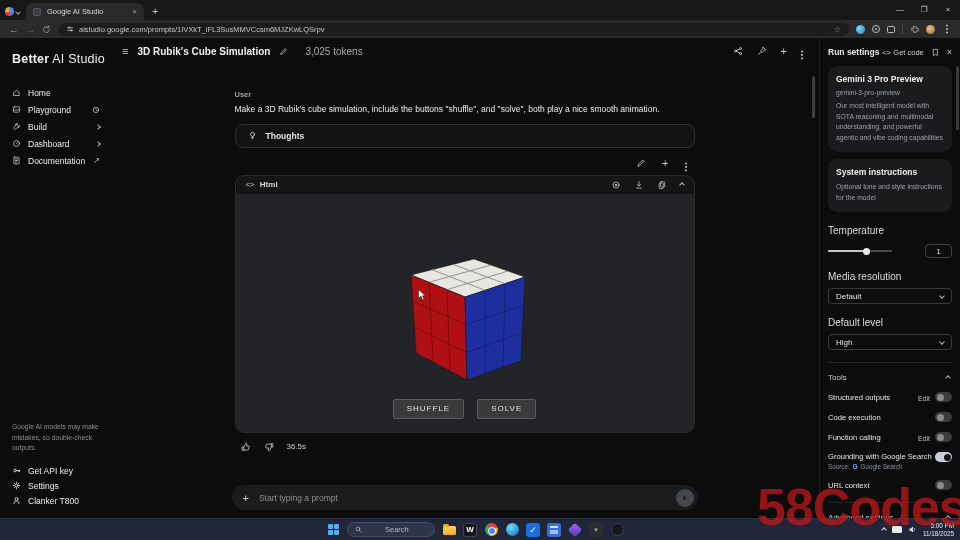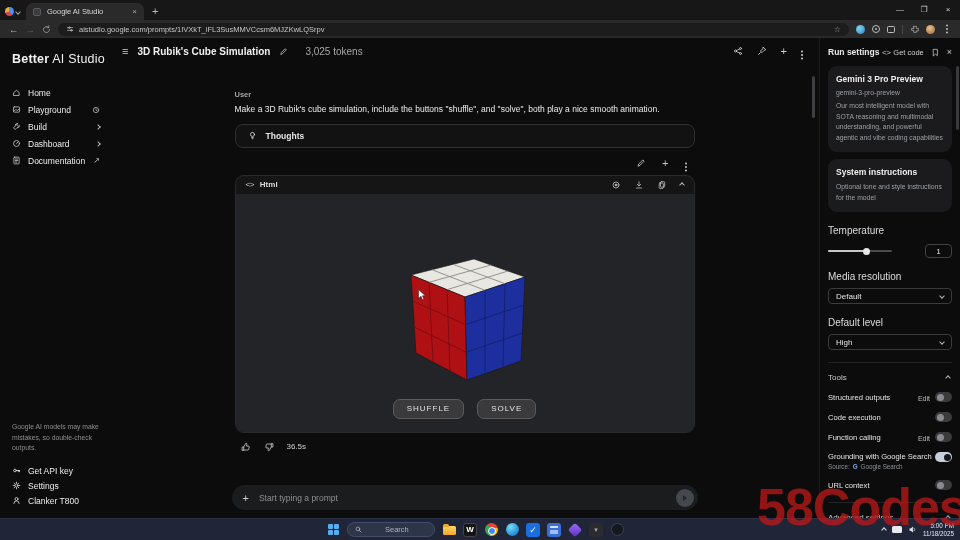--- a/index.html
+++ b/index.html
@@ -62,21 +62,21 @@
   .thoughts{margin-top:8px;height:24px;border:1px solid #2f2f31;background:#121213;border-radius:8px;display:flex;align-items:center;gap:9px;padding:0 12px;font-size:8.5px;font-weight:700;color:#e6e6e6}
   .msg-actions{margin-top:9px;display:flex;justify-content:flex-end;align-items:center;gap:16px;color:#c6c6c6;padding-right:8px;height:12px}
   .code-card{margin-top:6px;border:1px solid #2a2a2c;border-radius:9px;overflow:hidden;background:#151516}
   .code-head{height:18px;display:flex;align-items:center;gap:6px;padding:0 10px;font-size:8px;color:#d9d9d9}
   .code-tag{font-size:8px;color:#cfcfcf;letter-spacing:-.5px}
   .code-lang{font-weight:700}
   .code-icons{margin-left:auto;display:flex;align-items:center;gap:13px;color:#b8b8b8}
   .canvas{height:238px;background:#232427;position:relative}
   .cube-wrap{position:absolute;left:171px;top:62px;width:122px;height:128px}
   .btn-row{position:absolute;left:0;right:0;bottom:13px;display:flex;justify-content:center;gap:13px}
-  .sim-btn{height:20px;padding:0 13px;background:#3a3a3d;border:1px solid #5b5b5e;border-radius:7px;color:#e2e2e2;font-size:8px;letter-spacing:1px;display:flex;align-items:center;font-family:"Liberation Sans",sans-serif}
+  .sim-btn{height:20px;padding:0 13px;background:#3a3a3d;border:1px solid #5b5b5e;border-radius:2px;color:#e2e2e2;font-size:8px;letter-spacing:1px;display:flex;align-items:center;font-family:"Liberation Sans",sans-serif}
   .cursor{position:absolute;left:182px;top:95px}
   .feedback{margin-top:9px;display:flex;align-items:center;gap:13px;color:#c9c9c9;padding-left:6px}
   .latency{font-size:8px;color:#cfcfcf}
   .prompt-bar{position:absolute;left:50%;transform:translateX(-50%);bottom:8px;width:466px;height:25px;background:#1b1c1e;border-radius:13px;display:flex;align-items:center;gap:10px;padding:0 4px 0 11px}
   .pb-plus{font-size:11px;color:#d0d0d0}
   .pb-input{flex:1;background:transparent;border:none;outline:none;font-size:8.5px;color:#cfcfcf;font-family:"Liberation Sans",sans-serif}
   .pb-input::placeholder{color:#8f8f8f}
   .pb-send{width:18px;height:18px;border-radius:50%;background:#45484d;display:flex;align-items:center;justify-content:center}
   .pb-send i{width:0;height:0;border-left:4px solid #23252a;border-top:3px solid transparent;border-bottom:3px solid transparent;margin-left:1px}
   .main-scroll{position:absolute;right:4px;top:38px;width:3px;height:42px;border-radius:2px;background:#3e3e41}

